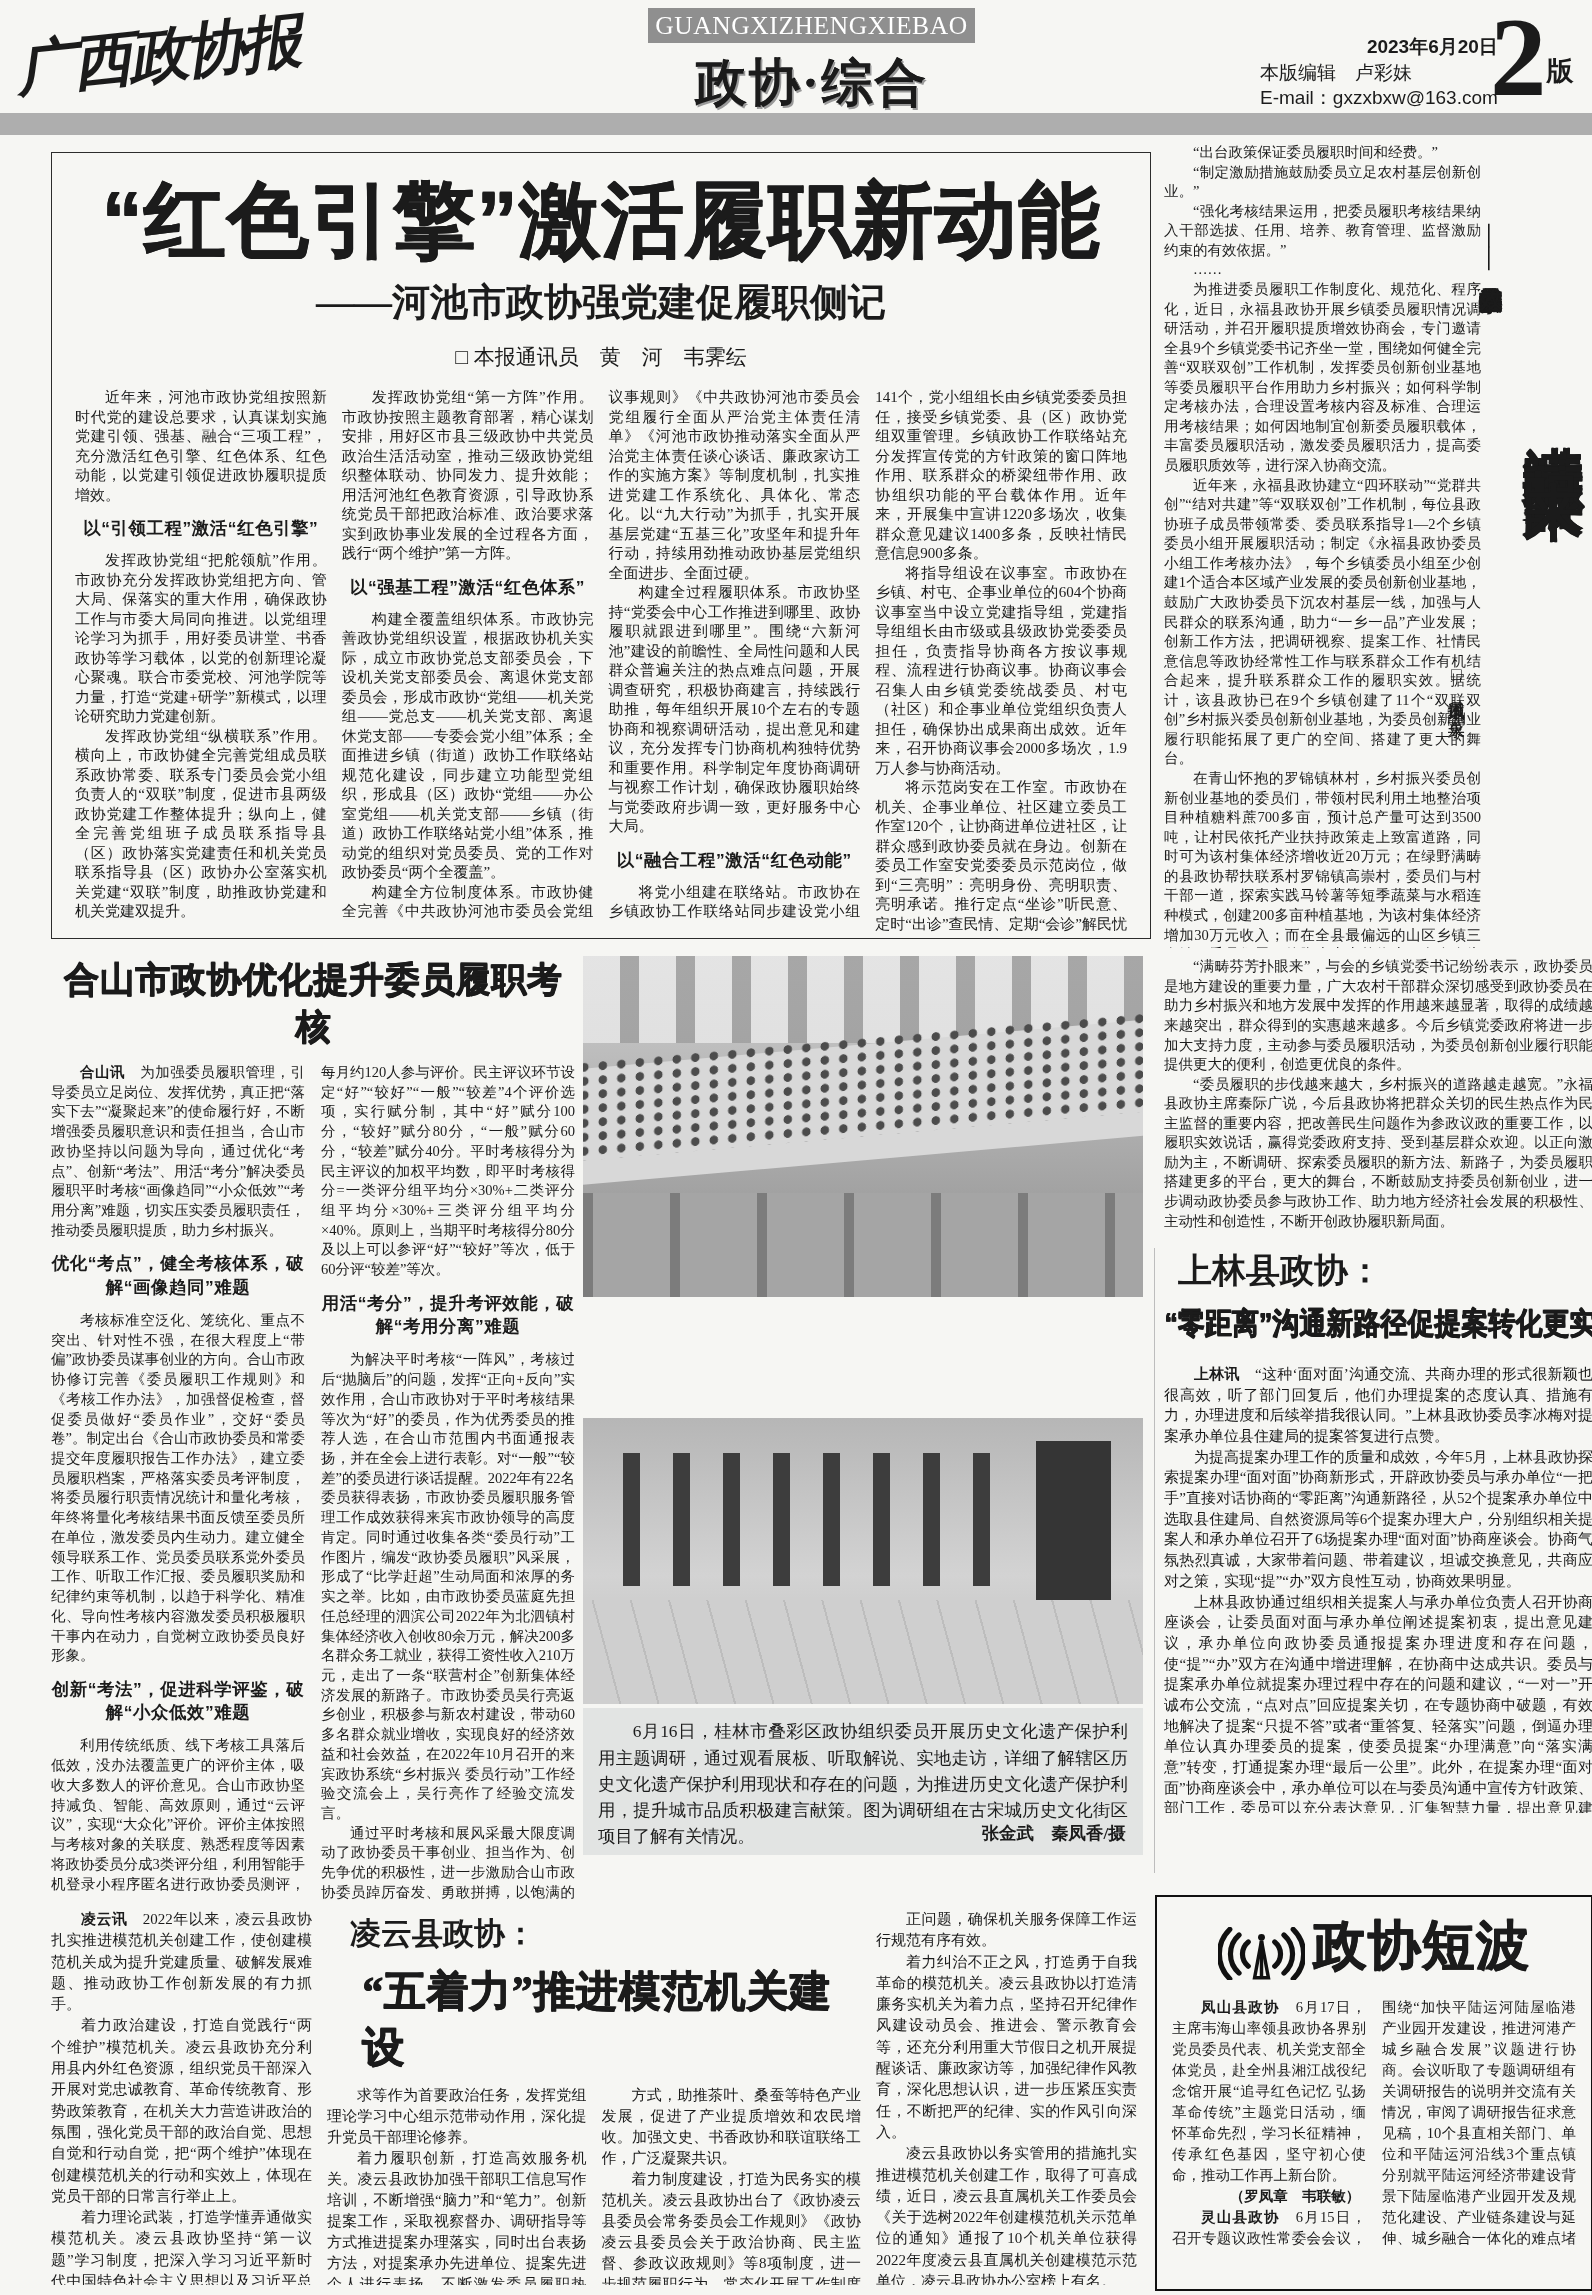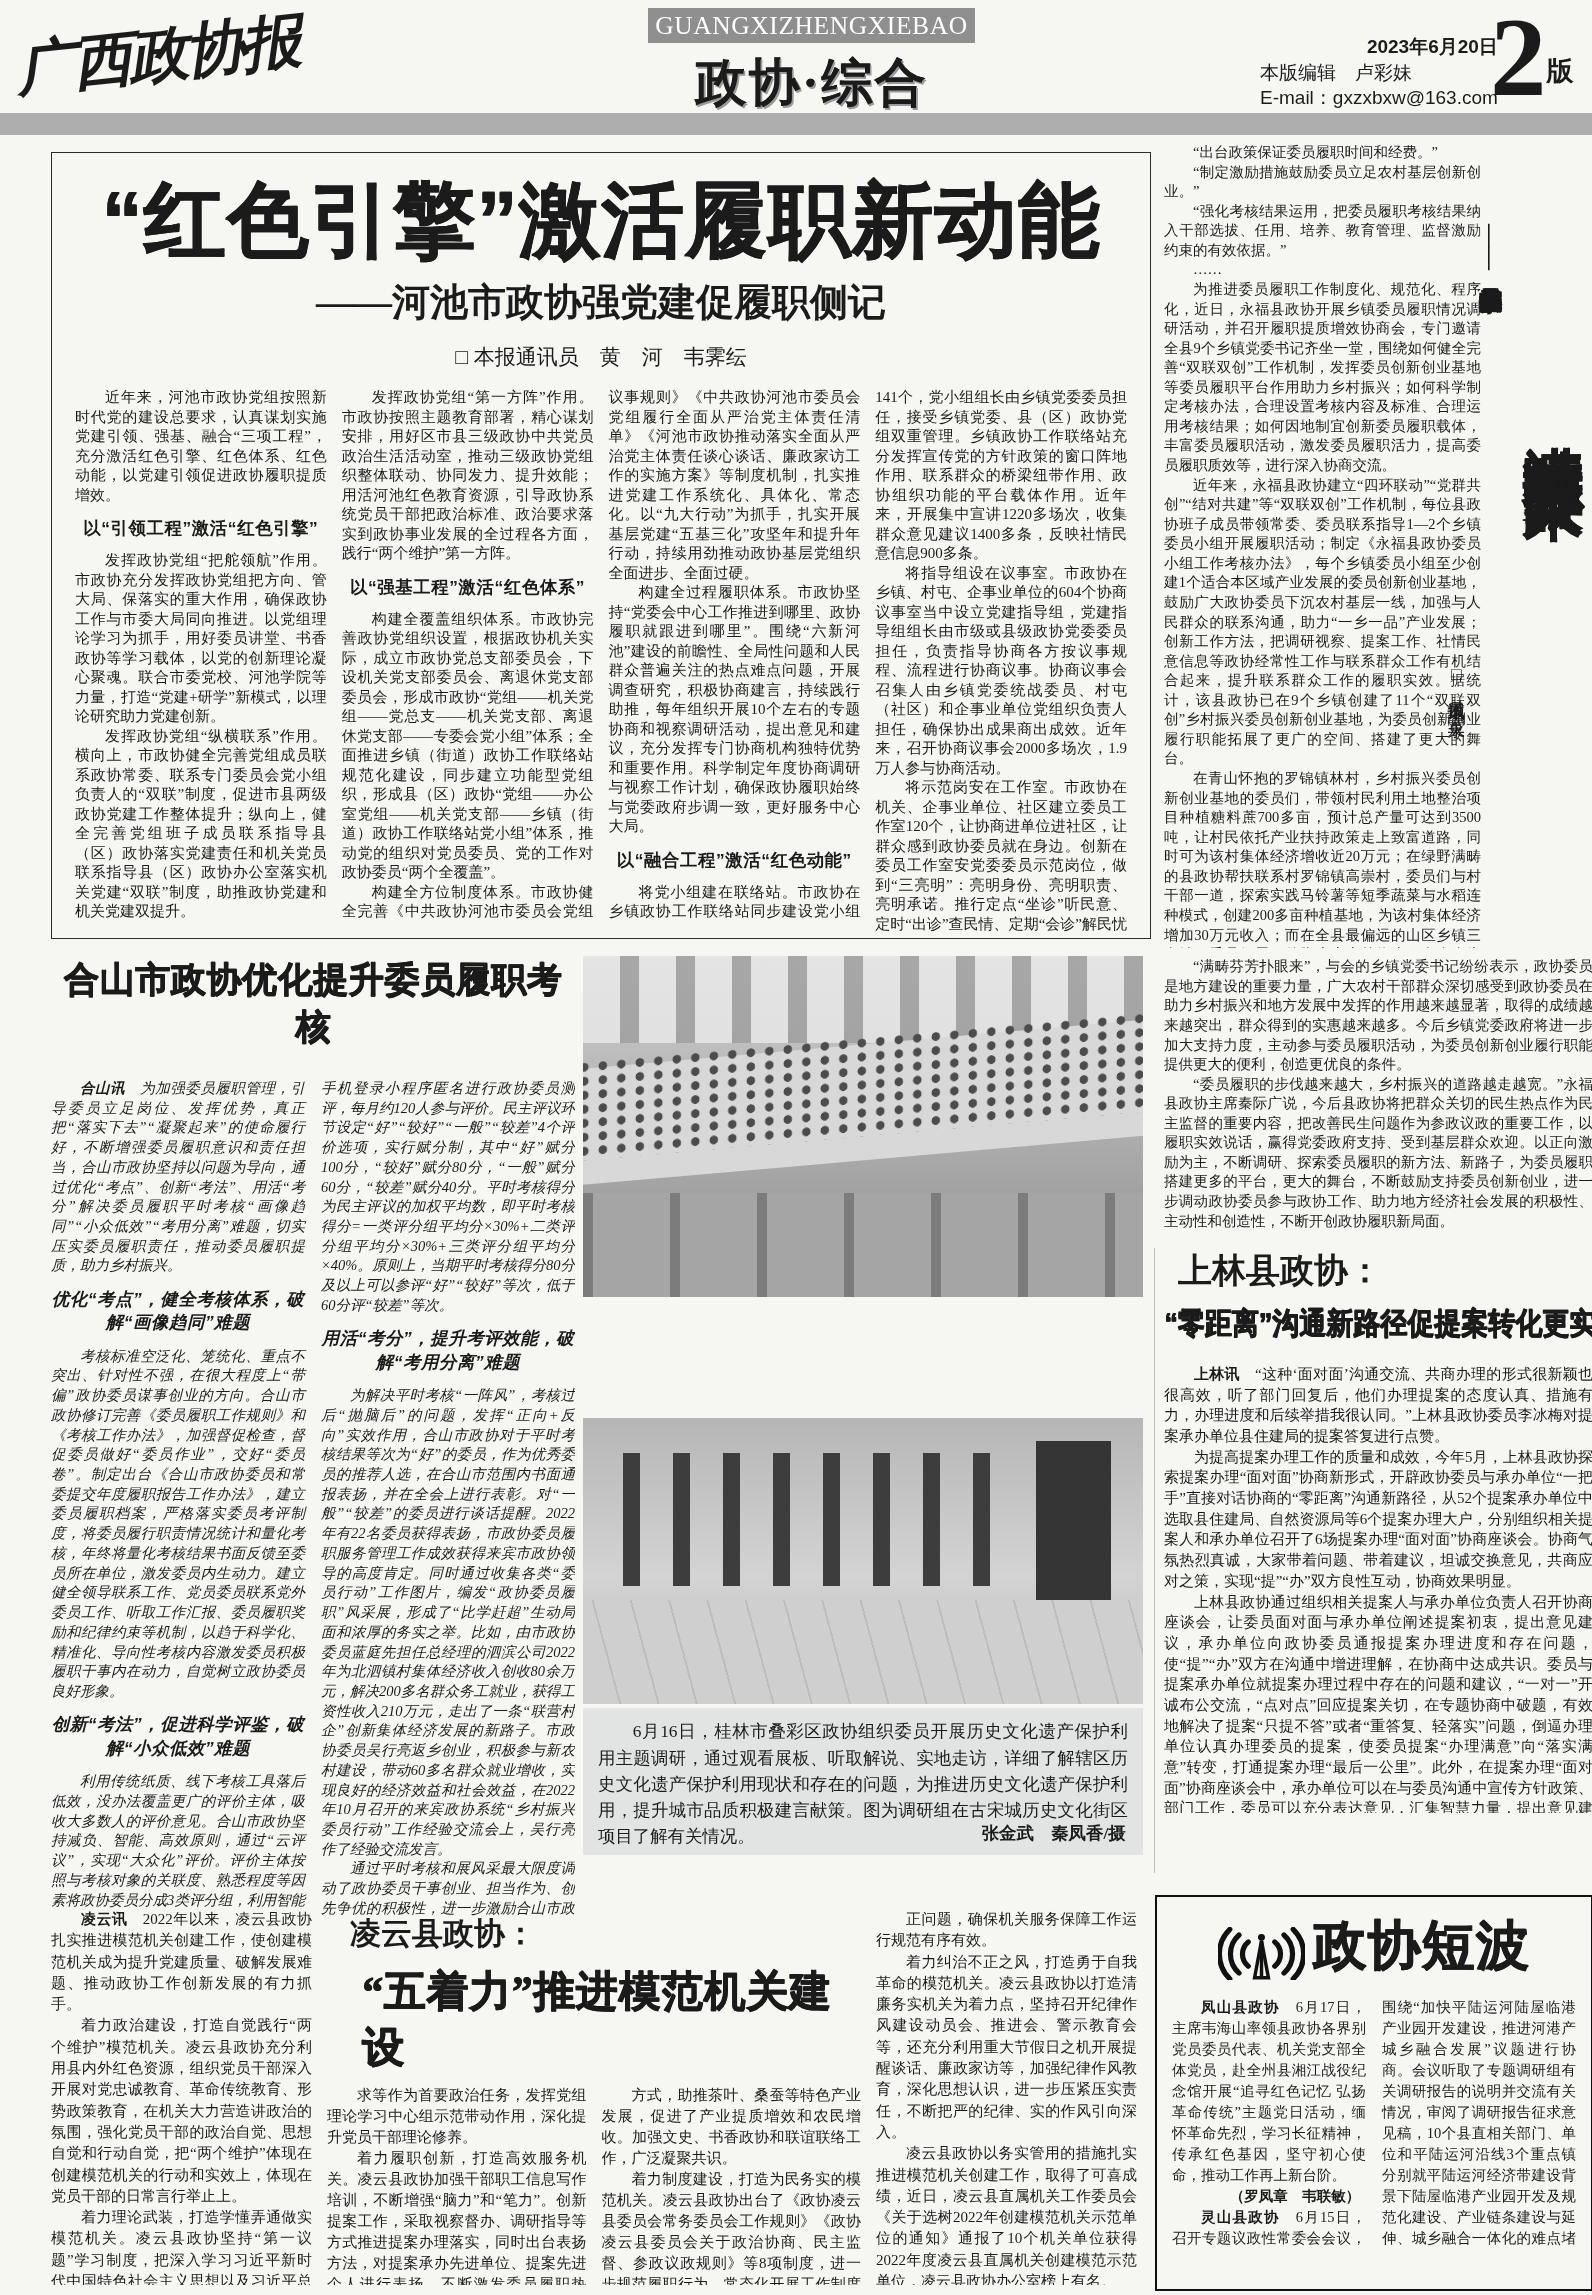--- a/index.html
+++ b/index.html
@@ -41,21 +41,21 @@
   .feat-col{width:317px;font-size:14.5px;line-height:1.35;overflow:hidden;}
   .vert-block{width:112px;position:relative;writing-mode:vertical-rl;}
   .vt-title{writing-mode:vertical-rl;font-size:60px;font-weight:bold;letter-spacing:5.8px;
     margin-top:255px;margin-left:5.8px;font-family:"Liberation Serif",serif;}
   .vt-sub{writing-mode:vertical-rl;font-size:23px;font-weight:bold;margin-top:81px;margin-left:7px;}
   .vt-by{writing-mode:vertical-rl;font-size:17.4px;margin-top:521px;}
   .feat-lower{margin-top:9.3px;font-size:14.5px;line-height:1.35;height:281px;overflow:hidden;}
   
   .heshan{position:absolute;left:51px;top:956px;width:524px;}
   .hs-head{font-size:35px;font-weight:bold;text-align:center;margin:0;font-family:"Liberation Serif",serif;letter-spacing:0.6px;}
-  .hs-body{margin-top:29px;height:845px;column-count:2;column-gap:16px;font-size:14.5px;line-height:1.36;font-style:italic;}
+  .hs-body{margin-top:13px;height:845px;column-count:2;column-gap:16px;font-size:14.5px;line-height:1.36;}
   
   .photo{position:absolute;left:583px;width:560px;overflow:hidden;background:linear-gradient(180deg,#cfcfcf 0%,#a8a8a8 60%,#8f8f8f 100%);}
   .photo1{top:956px;height:341px;}
   .photo2{top:1418px;height:286px;background:linear-gradient(180deg,#b6b6b6 0%,#d3d3d3 55%,#bdbdbd 100%);}
   .p1-people{position:absolute;left:0;top:0;width:100%;height:87px;
     background:repeating-linear-gradient(90deg,#e9e9e9 0 37px,#9d9d9d 37px 56px);opacity:.8;}
   .p1-band{position:absolute;left:-23px;top:87px;width:636px;height:116px;background:#d8d8d8;transform:skewY(-5deg);}
   .p1-chili{position:absolute;left:-23px;top:81px;width:636px;height:98px;transform:skewY(-5deg);
     background-image:radial-gradient(circle at 5.8px 4.6px,#4c4c4c 0 4px,transparent 4.6px);background-size:18.5px 14px;}
   .p1-legs{position:absolute;left:0;bottom:0;width:100%;height:104px;

